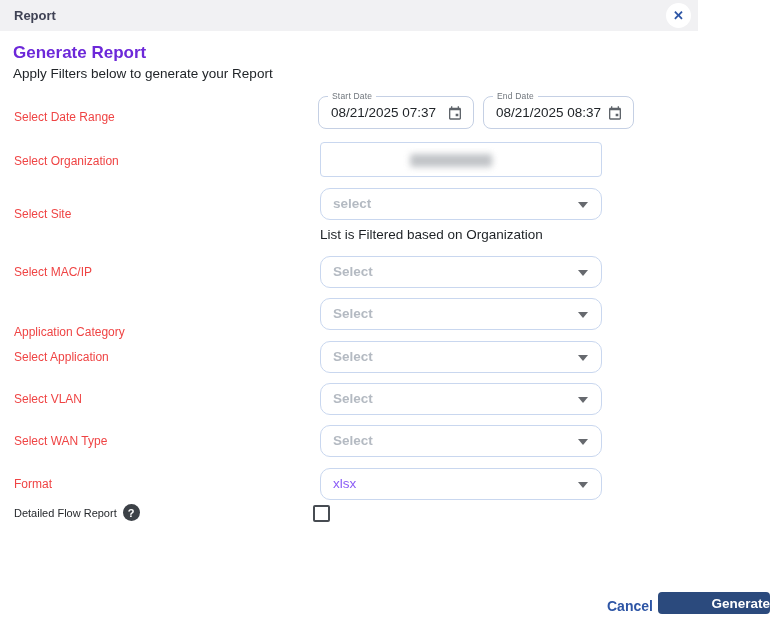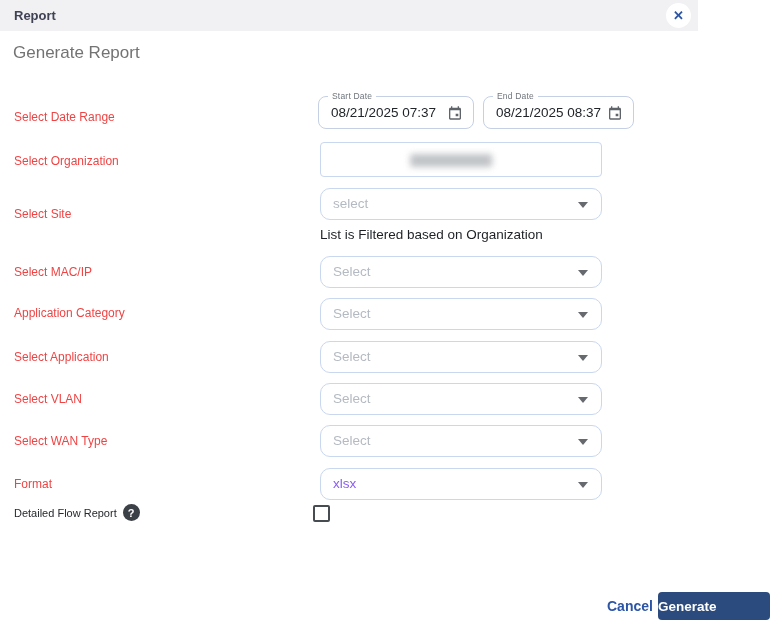--- a/index.html
+++ b/index.html
@@ -26,21 +26,21 @@
     position: absolute; right: 7px; top: 3px; width: 25px; height: 25px;
     border-radius: 50%; background: #ffffff;
     display: flex; align-items: center; justify-content: center;
     cursor: pointer;
   }
   .close-btn span { font-size: 13px; font-weight: bold; color: #2d55a5; }
 
   
   .page-title {
     position: absolute; left: 13px; top: 43px;
-    font-size: 17px; font-weight: normal; color: #737373;
+    font-size: 17px; font-weight: bold; color: #6d28d9;
   }
   .page-subtitle {
     position: absolute; left: 13px; top: 66px;
     font-size: 13.5px; color: #212529;
   }
 
   
   .flabel { position: absolute; left: 14px; font-size: 12px; color: #ef4444; line-height: 16px; }
 
   
@@ -71,21 +71,21 @@
   }
 
   
   .dd {
     position: absolute; left: 320px; width: 282px; height: 32px;
     border: 1px solid #c9d7ef; border-radius: 10px; background: #fff;
     cursor: pointer;
   }
   .dd .ph {
     position: absolute; left: 12px; top: 0; line-height: 30px;
-    font-size: 13.5px; color: #b4bac2;
+    font-size: 13.5px; color: #b4bac2; font-weight: bold;
   }
   .dd .val {
     position: absolute; left: 12px; top: 0; line-height: 30px;
     font-size: 13.5px; color: #8b5cf6;
   }
   .caret {
     position: absolute; right: 13px; top: 13px;
     width: 0; height: 0;
     border-left: 5px solid transparent; border-right: 5px solid transparent;
     border-top: 6px solid #66696e;
@@ -113,46 +113,47 @@
     border: 2px solid #474c52; border-radius: 2px; background: #fff;
     cursor: pointer;
   }
 
   
   .cancel-link {
     position: absolute; left: 579px; top: 598px;
     font-size: 14px; font-weight: 600; color: #2d55a5; cursor: pointer; margin-left: 28px;
   }
   .generate-btn {
-    position: absolute; left: 658px; top: 592px; width: 112px; height: 28px;
+    position: absolute; left: 658px; top: 592px; width: 112px; height: 22px;
     background: #2b4a7d; border: none; border-radius: 4px;
     color: #ffffff; font-family: "Liberation Sans", sans-serif;
     font-size: 13.5px; font-weight: bold; cursor: pointer;
-    display: flex; align-items: center; justify-content: flex-start;
+    display: flex; align-items: center; justify-content: flex-end;
   }
 </style>
 </head>
 <body>
 
 <div class="modal">
 
   <div class="titlebar">
     <div class="titlebar-text">Report</div>
     <div class="close-btn">
       <span>✕</span>
     </div>
   </div>
 
   <div class="page-title">Generate Report</div>
+  <div class="page-subtitle">Apply Filters below to generate your Report</div>
 
   <div class="flabel" style="top:109px">Select Date Range</div>
   <div class="flabel" style="top:153px">Select Organization</div>
   <div class="flabel" style="top:206px">Select Site</div>
   <div class="flabel" style="top:264px">Select MAC/IP</div>
-  <div class="flabel" style="top:305px">Application Category</div>
+  <div class="flabel" style="top:324px">Application Category</div>
   <div class="flabel" style="top:349px">Select Application</div>
   <div class="flabel" style="top:391px">Select VLAN</div>
   <div class="flabel" style="top:433px">Select WAN Type</div>
   <div class="flabel" style="top:476px">Format</div>
 
   <div class="datefield" style="left:318px;width:156px">
     <span class="float-label">Start Date</span>
     <span class="dval">08/21/2025 07:37</span>
     <span class="cal-icon">
       <svg width="16" height="16" viewBox="0 0 24 24">

